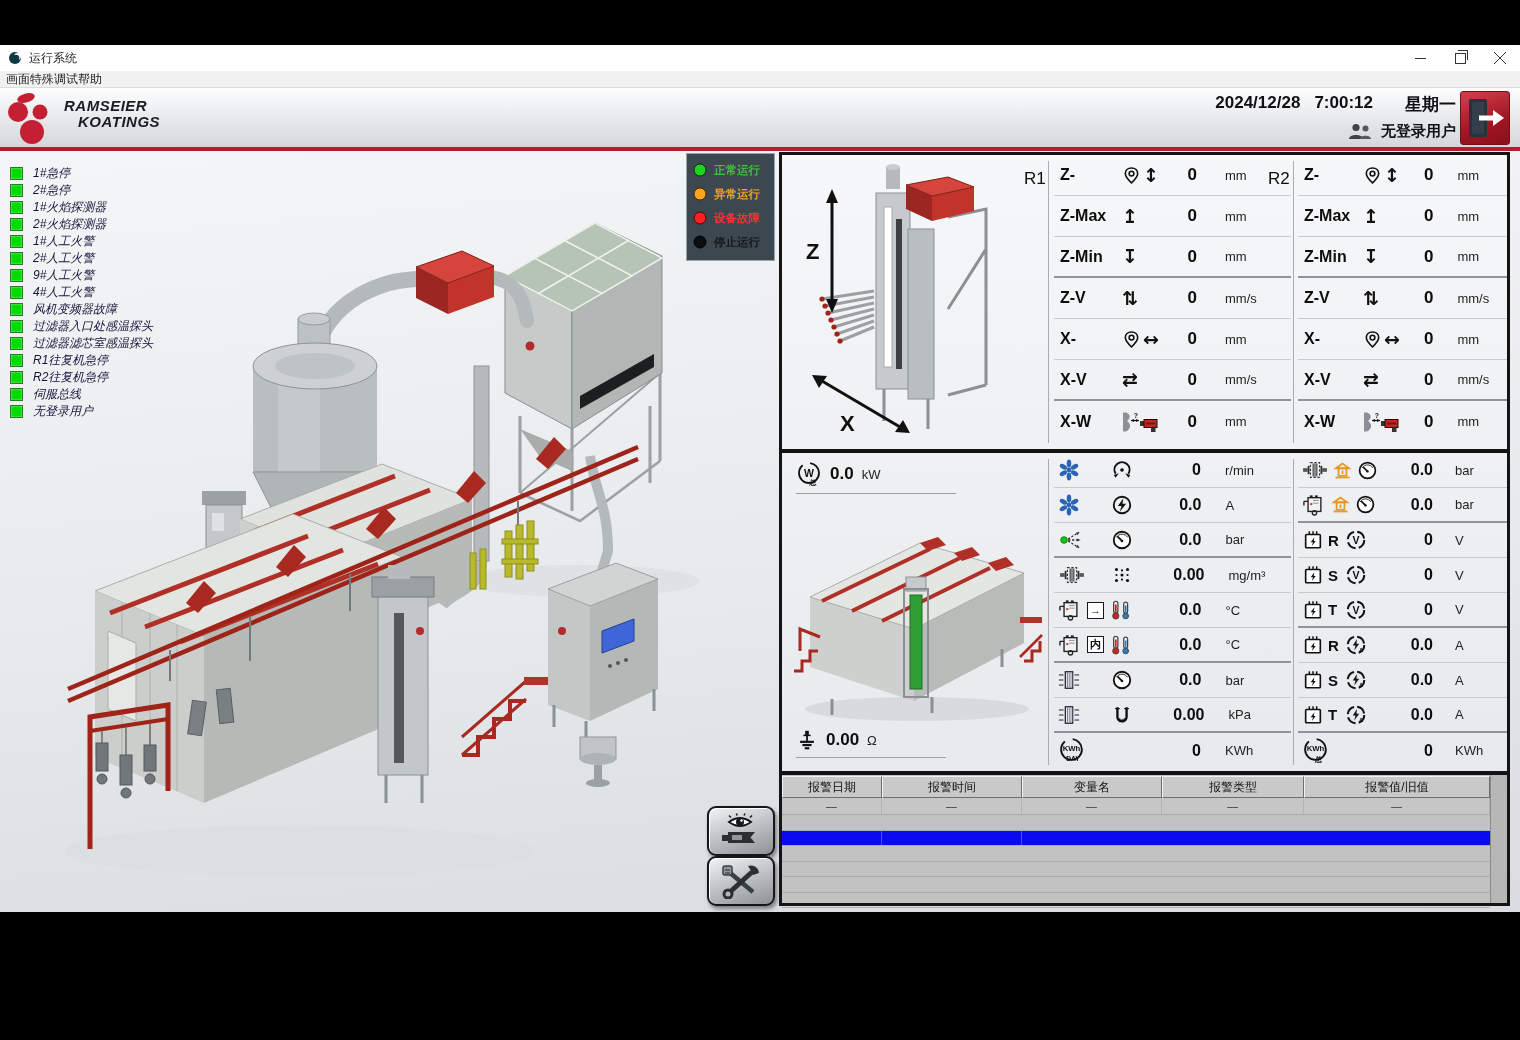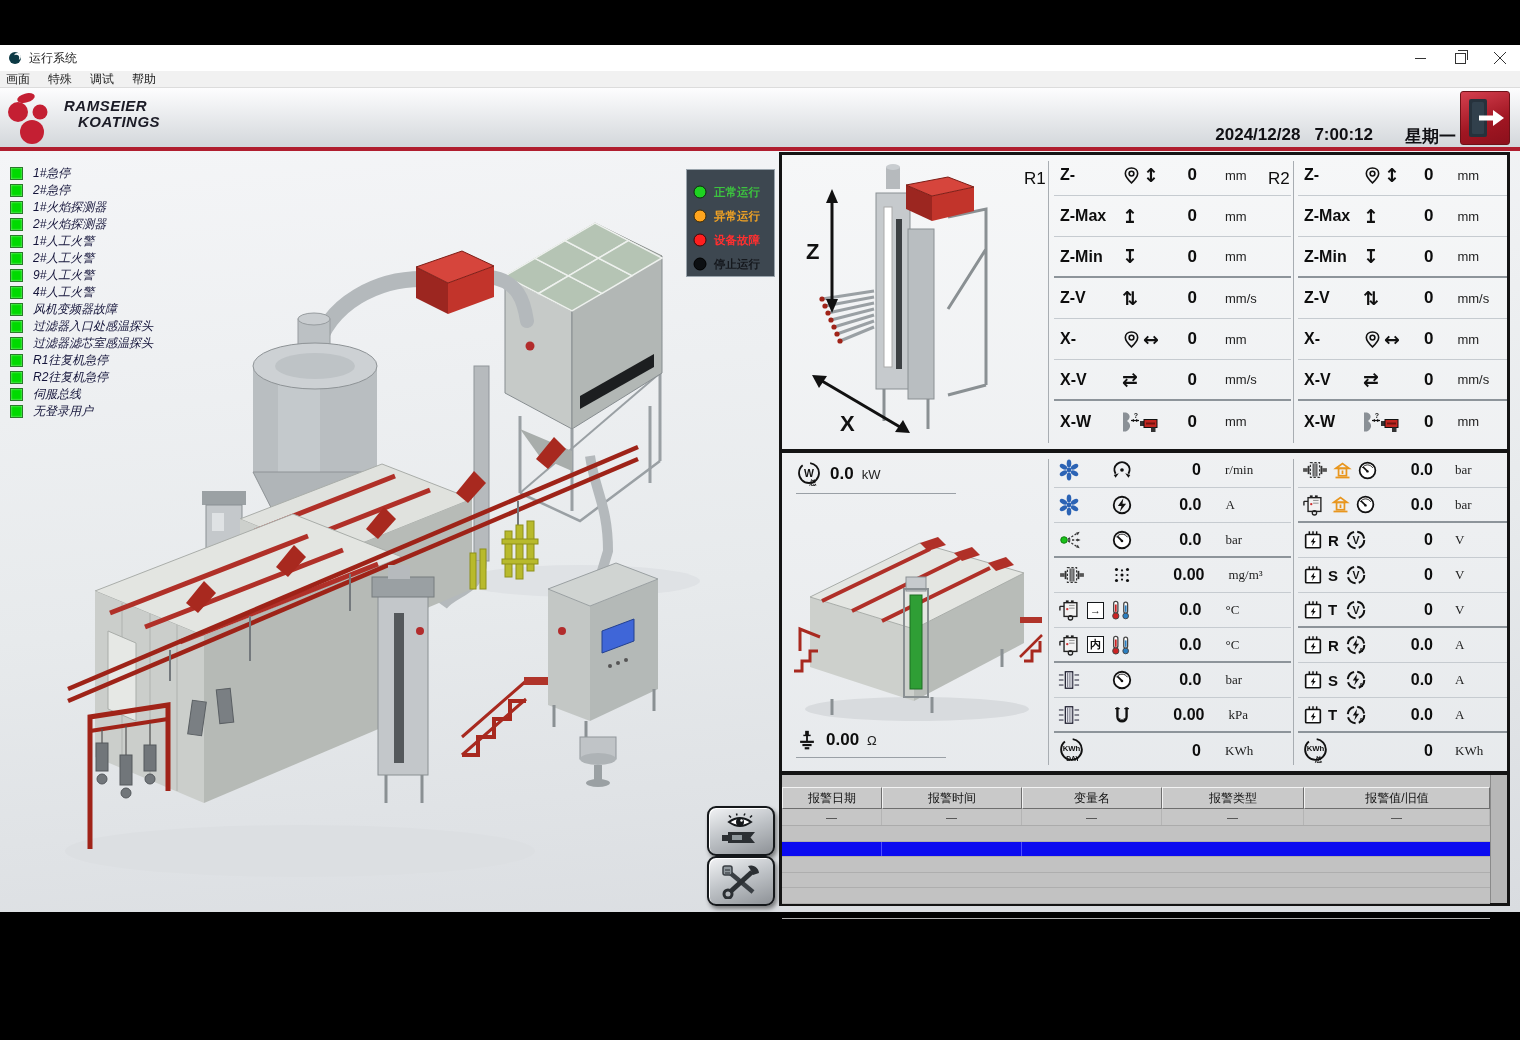--- a/index.html
+++ b/index.html
@@ -10,41 +10,41 @@
   #titlebar{position:absolute;left:0;top:0;width:100%;height:26px;background:#ffffff;display:flex;align-items:center;}
   #title-text{font-size:12px;color:#1c1c1c;margin-left:7px;}
   #win-controls{position:absolute;right:0;top:0;height:26px;display:flex;}
   .wc{width:40px;height:26px;display:flex;align-items:center;justify-content:center;cursor:default;}
   .wc-min-glyph{width:11px;border-top:1.6px solid #333;}
   .wc-rest-glyph{width:9px;height:9px;border:1.3px solid #333;position:relative;background:#fff;}
   .wc-rest-glyph:before{content:"";position:absolute;left:2px;top:-4px;width:9px;height:9px;border:1.3px solid #333;border-bottom:none;border-left:none;}
   .wc-close-glyph{width:12px;height:12px;background:
      linear-gradient(45deg,transparent 46%,#333 46%,#333 54%,transparent 54%),
      linear-gradient(-45deg,transparent 46%,#333 46%,#333 54%,transparent 54%);}
-  #menubar{position:absolute;left:0;top:26px;width:100%;height:17px;background:#f1f1f1;border-bottom:1px solid #dcdcdc;display:flex;align-items:center;gap:18px;padding-left:6px;box-sizing:border-box;}
+  #menubar{position:absolute;left:0;top:26px;width:100%;height:17px;background:#f1f1f1;border-bottom:1px solid #dcdcdc;display:flex;align-items:center;padding-left:6px;box-sizing:border-box;}
   .menu-item{font-size:12px;color:#222;}
   
   #header{position:absolute;left:0;top:43px;width:100%;height:59px;background:linear-gradient(#fdfdfe,#d3d7db);}
   #redline{position:absolute;left:0;top:102px;width:100%;height:4px;background:#b01e2f;}
   #logo{position:absolute;left:4px;top:2px;width:200px;height:56px;}
   #brand{position:absolute;left:64px;top:10px;font-style:italic;font-weight:bold;color:#1b1b26;font-size:15px;line-height:16px;letter-spacing:.5px;}
   #brand .b2{margin-left:14px;}
   #clockblock{position:absolute;right:64px;top:5px;text-align:right;}
-  #clockline{font-size:17px;font-weight:bold;color:#101014;display:flex;gap:14px;justify-content:flex-end;margin-top:32px;}
+  #clockline{font-size:17px;font-weight:bold;color:#101014;display:flex;gap:14px;justify-content:flex-end;}
   #userline{margin-top:6px;font-size:15px;font-weight:bold;color:#101014;display:flex;align-items:center;gap:8px;justify-content:flex-end;}
   #logout-btn{position:absolute;right:10px;top:3px;width:48px;height:52px;border:1px solid #6e1218;border-radius:3px;background:linear-gradient(160deg,#d5404f,#a01622 60%,#8c101c);display:flex;align-items:center;justify-content:center;cursor:pointer;}
   
   #main{position:absolute;left:0;top:106px;width:1520px;height:761px;background:linear-gradient(175deg,#f4f5f7 0%,#e7eaec 55%,#d9dce0 100%);}
   
   #alarm-list{position:absolute;left:10px;top:14px;}
   .alarm-item{display:flex;align-items:center;height:17px;font-style:italic;}
   .alarm-sq{width:11px;height:11px;background:#00da00;border:1px solid #2a7a2a;box-shadow:inset 0 0 2px #bdffbd;}
   .alarm-label{margin-left:10px;font-size:12px;color:#14143a;}
   
-  #legend{position:absolute;left:686px;top:18px;width:89px;height:108px;background:#3d4750;border:1px solid #9aa4ac;box-sizing:border-box;padding:10px 6px;}
+  #legend{position:absolute;left:686px;top:2px;width:89px;height:108px;background:#3d4750;border:1px solid #9aa4ac;box-sizing:border-box;padding:4px 6px;}
   .lg-row{display:flex;align-items:center;height:24px;gap:7px;}
   .lg-label{font-size:11.5px;font-weight:bold;}
   
   .hmi-btn{position:absolute;left:707px;width:64px;height:46px;border:2px solid #15181b;border-radius:9px;background:linear-gradient(160deg,#f2f3f5,#c2c6ca 45%,#8e9297);box-shadow:inset 1px 1px 0 #ffffff,2px 3px 4px rgba(0,0,0,.45);display:flex;align-items:center;justify-content:center;cursor:pointer;}
   #btn-view{top:655px;}
   #btn-tools{top:705px;}
   
   #rpanel{position:absolute;left:779px;top:1px;width:731px;height:754px;border:3px solid #141414;box-sizing:border-box;background:linear-gradient(180deg,#f6f7f8,#e4e7ea);}
   .sec{position:absolute;left:0;width:725px;}
   #sec1{top:0;height:294px;border-bottom:4px solid #141414;}
@@ -62,30 +62,30 @@
   .runit{width:64px;margin-left:28px;font-size:13px;color:#222;}
   .r2 .runit{width:50px;margin-left:24px;}
   .glyph{font-family:"DejaVu Sans",sans-serif;font-weight:bold;font-size:19px;color:#111;line-height:1;}
   
   .mrow{display:flex;align-items:center;height:35px;padding:0 2px 0 4px;border-bottom:1px solid #c6cbd0;box-sizing:border-box;}
   .mrow.group{border-bottom:2px solid #8d949a;}
   .mrow.last{border-bottom:none;}
   .micons{width:122px;display:flex;align-items:center;gap:5px;}
   .m2 .micons{width:108px;gap:4px;}
   .mval{flex:1;text-align:right;font-weight:bold;font-size:16px;color:#0d0d0d;}
-  .munit{width:64px;margin-left:24px;font-size:13px;color:#222;font-family:Liberation Serif, serif;}
+  .munit{width:64px;margin-left:24px;font-size:13px;color:#222;}
   .m2 .munit{width:50px;margin-left:22px;}
   .phase{font-weight:bold;font-size:15px;color:#0d0d0d;width:13px;}
   .boxch{width:17px;height:17px;border:1.6px solid #15181b;display:flex;align-items:center;justify-content:center;font-size:11px;font-weight:bold;background:#fff;color:#111;box-sizing:border-box;}
   #wtot{position:absolute;left:14px;top:8px;width:160px;display:flex;align-items:center;gap:8px;border-bottom:1.5px solid #9aa0a6;padding-bottom:6px;}
   #ground{position:absolute;left:14px;top:276px;width:150px;display:flex;align-items:center;gap:8px;border-bottom:1.5px solid #9aa0a6;padding-bottom:6px;}
   .bigval{font-size:17px;font-weight:bold;color:#0d0d0d;}
   .bigunit{font-size:13px;color:#222;}
   
-  #atable{position:absolute;left:0;top:12px;width:708px;height:160px;}
+  #atable{position:absolute;left:0;top:1px;width:708px;height:160px;}
   .ahead{display:flex;height:22px;}
   .ath{background:#c9c9c9;border-top:1px solid #f3f3f3;border-left:1px solid #f3f3f3;border-right:1px solid #6e6e6e;border-bottom:1px solid #6e6e6e;box-sizing:border-box;display:flex;align-items:center;justify-content:center;font-size:12px;color:#111;cursor:pointer;}
   .c1{width:100px;} .c2{width:140px;} .c3{width:140px;} .c4{width:142px;} .c5{width:186px;}
   .afilter{display:flex;height:16px;background:#c6c6c6;border-bottom:1px solid #ababab;}
   .atf{display:flex;align-items:center;justify-content:center;font-size:11px;color:#333;box-sizing:border-box;border-right:1px solid #b4b4b4;}
   .arow{height:15.5px;border-bottom:1px solid #aeaeae;box-sizing:border-box;}
   .arow.selected{background:#0a0af0;display:flex;}
   .selcell{height:100%;box-sizing:border-box;border-right:1px solid #4d4dff;}
   #ascroll{position:absolute;right:0;top:0;width:17px;height:128px;background:#b7b7b7;border-left:1px solid #8a8a8a;box-sizing:border-box;cursor:pointer;}
   svg{display:block;}

